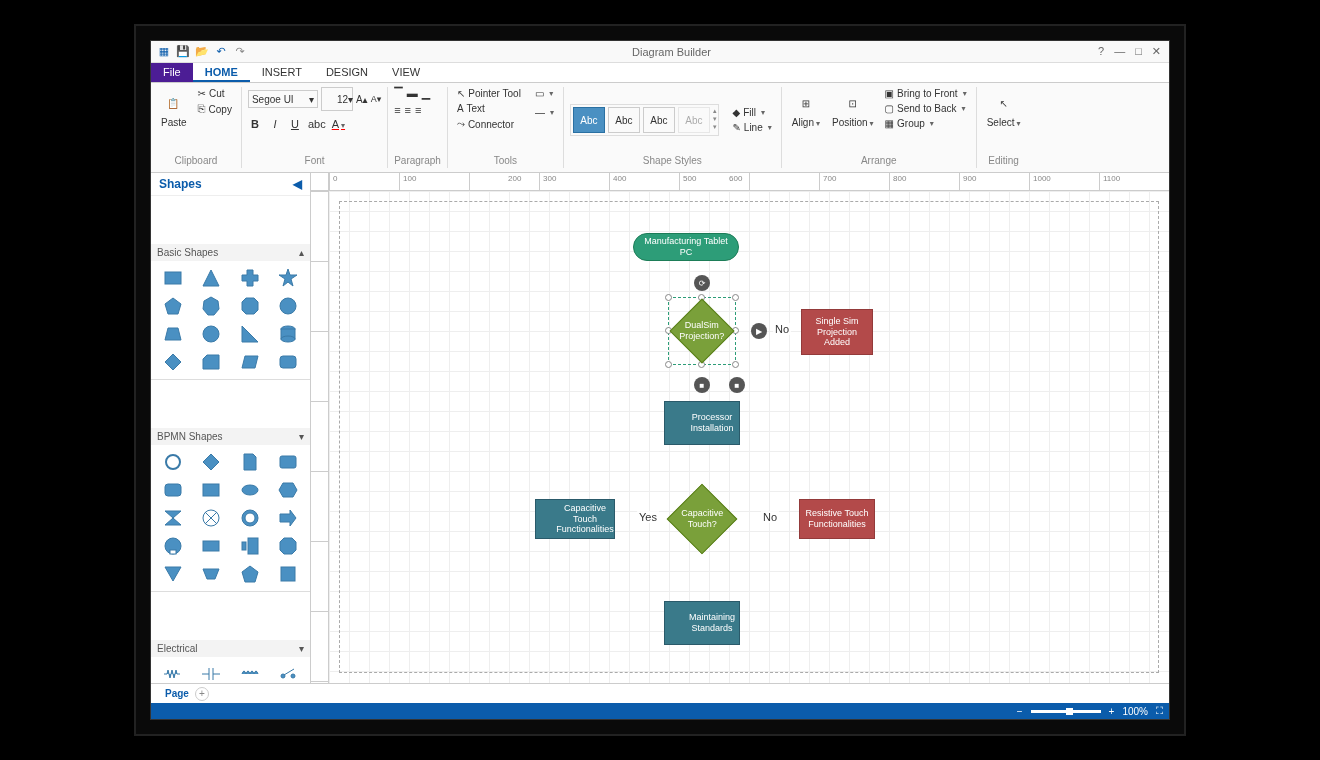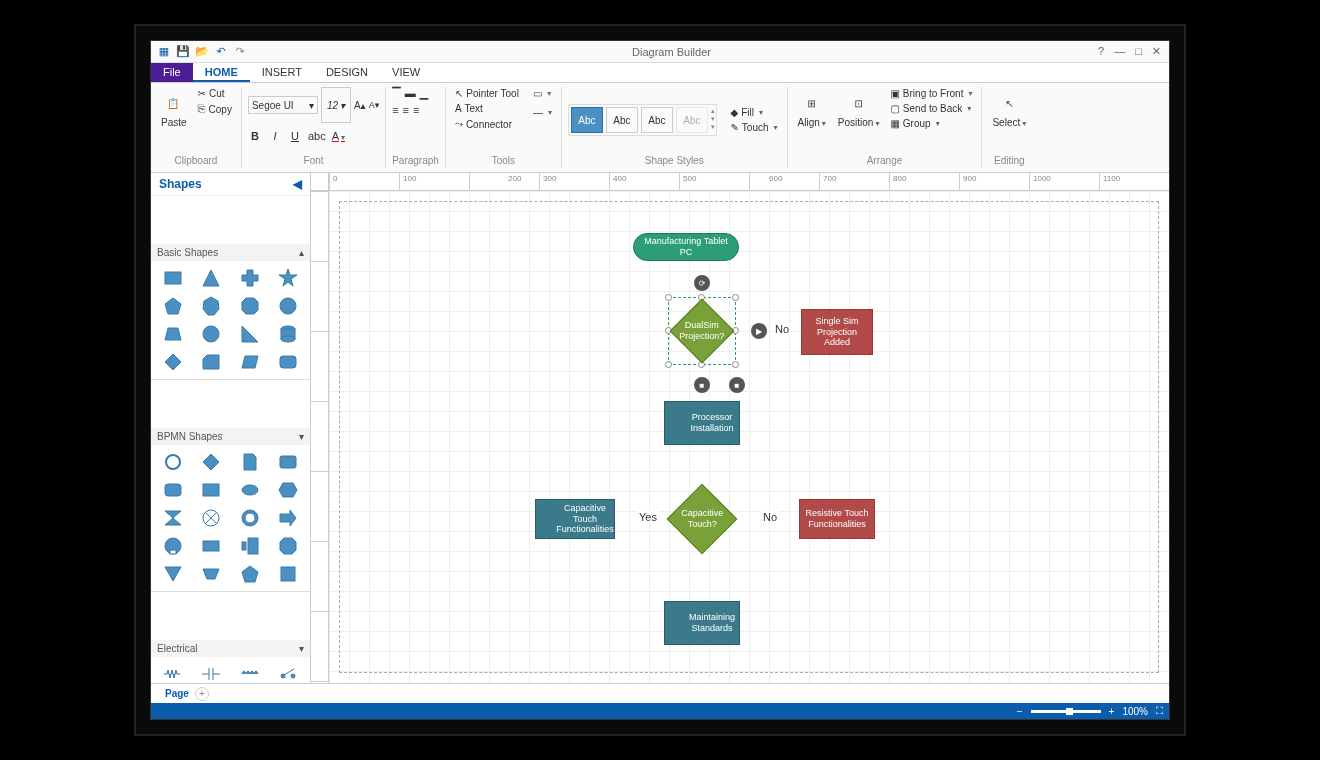--- a/index.html
+++ b/index.html
@@ -22,21 +22,21 @@
 
 .ribbon { height: 90px; display: flex; background: #fafafa; border-bottom: 1px solid #ccc; padding: 4px 0; }
 .group { border-right: 1px solid #ddd; display: flex; flex-direction: column; padding: 0 6px; }
 .group .grow { flex: 1; display: flex; align-items: flex-start; gap: 4px; }
 .group .lbl { text-align: center; font-size: 10px; color: #888; padding: 2px 0; }
 .btncol { display: flex; flex-direction: column; gap: 2px; font-size: 10px; }
 .btncol div { display: flex; align-items: center; gap: 3px; padding: 1px 3px; }
 .bigbtn { display: flex; flex-direction: column; align-items: center; justify-content: center; gap: 2px; padding: 4px; font-size: 10px; }
 .bigbtn .ico { width: 24px; height: 24px; display: flex; align-items: center; justify-content: center; }
 .fontsel { width: 70px; height: 18px; border: 1px solid #ccc; font-size: 10px; padding: 0 3px; display: flex; align-items: center; justify-content: space-between; }
-.sizesel { width: 30px; height: 36px; border: 1px solid #ccc; font-size: 10px; padding: 0 5px; display: flex; align-items: center; justify-content: space-between; font-style: italic; }
+.sizesel { width: 30px; height: 24px; border: 1px solid #ccc; font-size: 10px; padding: 0 15px; display: flex; align-items: center; justify-content: space-between; }
 .fmtrow { display: flex; gap: 6px; align-items: center; margin-top: 4px; font-size: 11px; }
 .fmtrow b,.fmtrow i,.fmtrow u { width: 14px; display: inline-block; text-align: center; }
 .swatch { width: 32px; height: 26px; border: 1px solid #ccc; display: flex; align-items: center; justify-content: center; font-size: 10px; }
 .swatch.sel { background: #4a90c2; color: #fff; border-color: #2a70a2; }
 .dropline { font-size: 10px; display: flex; align-items: center; gap: 3px; padding: 1px 0; }
 
 
 .body { display: flex; height: calc(100% - 22px - 20px - 90px - 20px - 16px); }
 
 
@@ -216,21 +216,21 @@
             <span>▾</span>
           </div>
         </div>
         <div class="btncol" style="margin-left:6px">
           <div class="dropline caret">
               <span>◆</span>
               <span>Fill</span>
             </div>
           <div class="dropline caret">
               <span>✎</span>
-              <span>Touch</span>
+              <span>Line</span>
             </div>
         </div>
       </div>
       <div class="lbl">Shape Styles</div>
     </div>
 
     <div class="group">
       <div class="grow">
         <div class="bigbtn">
             <div class="ico">⊞</div>
@@ -575,21 +575,21 @@
             <div class="tlbl" style="left: 74px;">100</div>
             <div class="tick" style="left: 70px;"></div>
             <div class="tlbl" style="left: 144px; margin-left: 35px;">200</div>
             <div class="tick" style="left: 140px;"></div>
             <div class="tlbl" style="left: 214px;">300</div>
             <div class="tick" style="left: 210px;"></div>
             <div class="tlbl" style="left: 284px;">400</div>
             <div class="tick" style="left: 280px;"></div>
             <div class="tlbl" style="left: 354px;">500</div>
             <div class="tick" style="left: 350px;"></div>
-            <div class="tlbl" style="left: 440px;">600</div>
+            <div class="tlbl" style="left: 400px;">600</div>
             <div class="tick" style="left: 420px;"></div>
             <div class="tlbl" style="left: 494px;">700</div>
             <div class="tick" style="left: 490px;"></div>
             <div class="tlbl" style="left: 564px;">800</div>
             <div class="tick" style="left: 560px;"></div>
             <div class="tlbl" style="left: 634px;">900</div>
             <div class="tick" style="left: 630px;"></div>
             <div class="tlbl" style="left: 704px;">1000</div>
             <div class="tick" style="left: 700px;"></div>
             <div class="tlbl" style="left: 774px;">1100</div>

